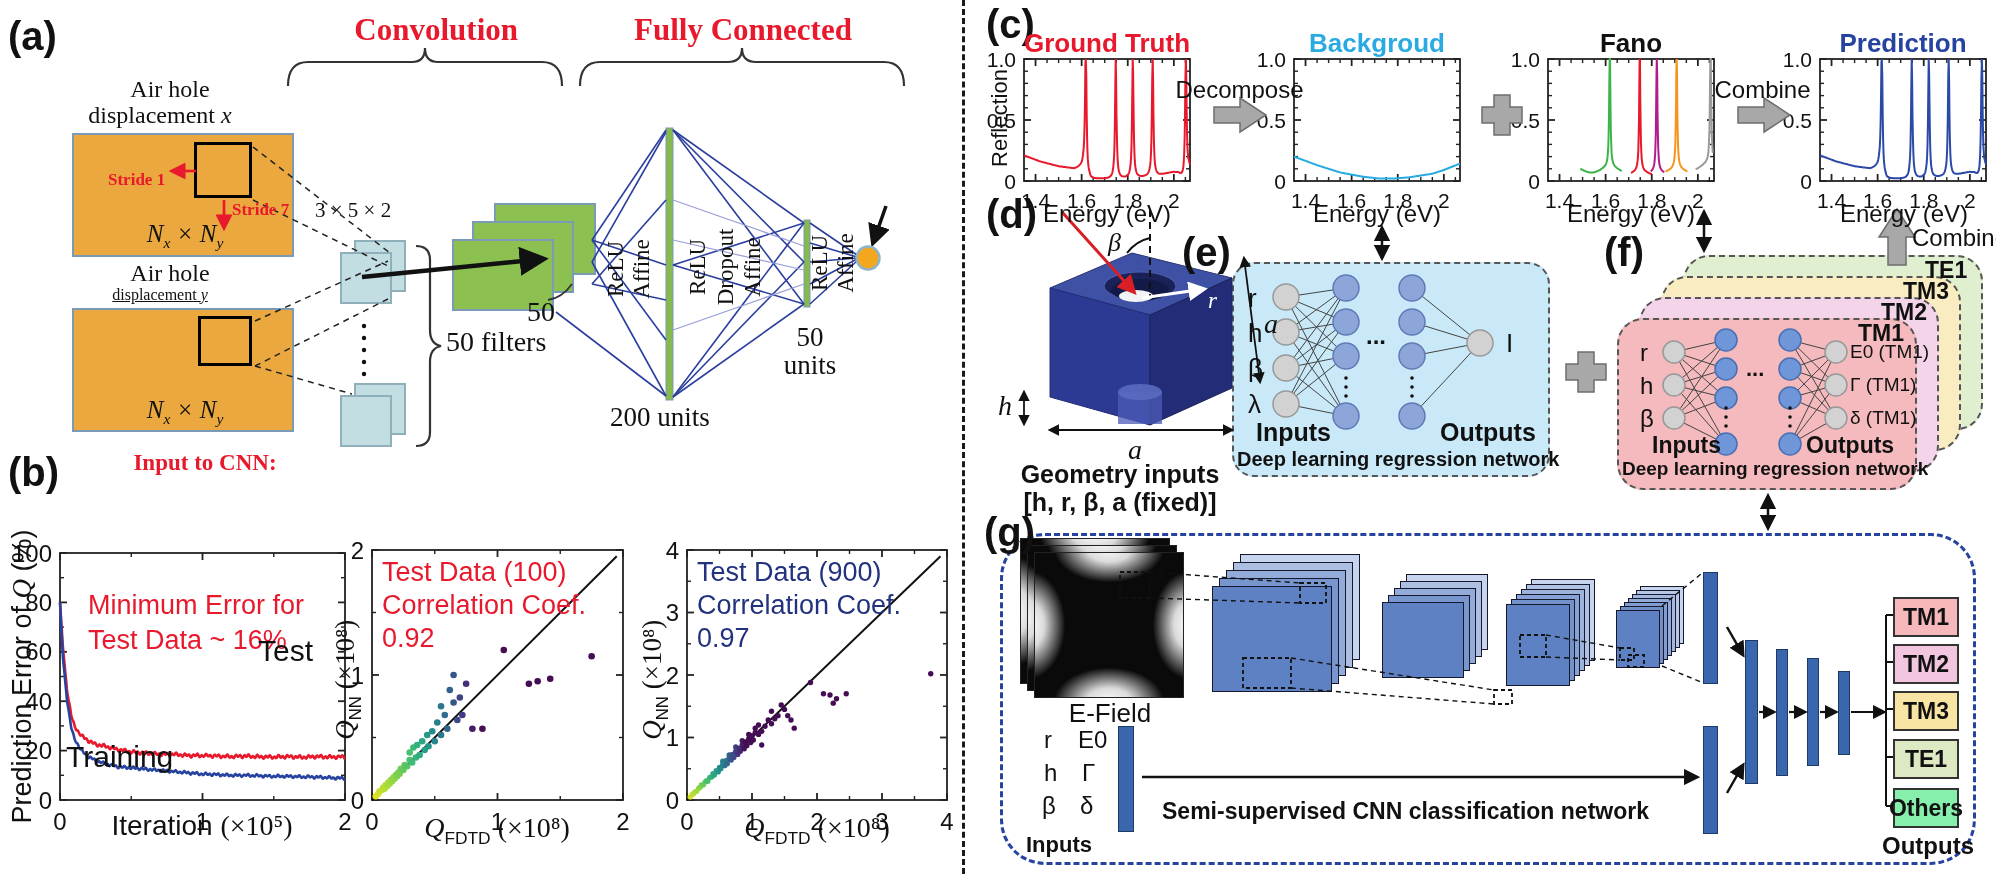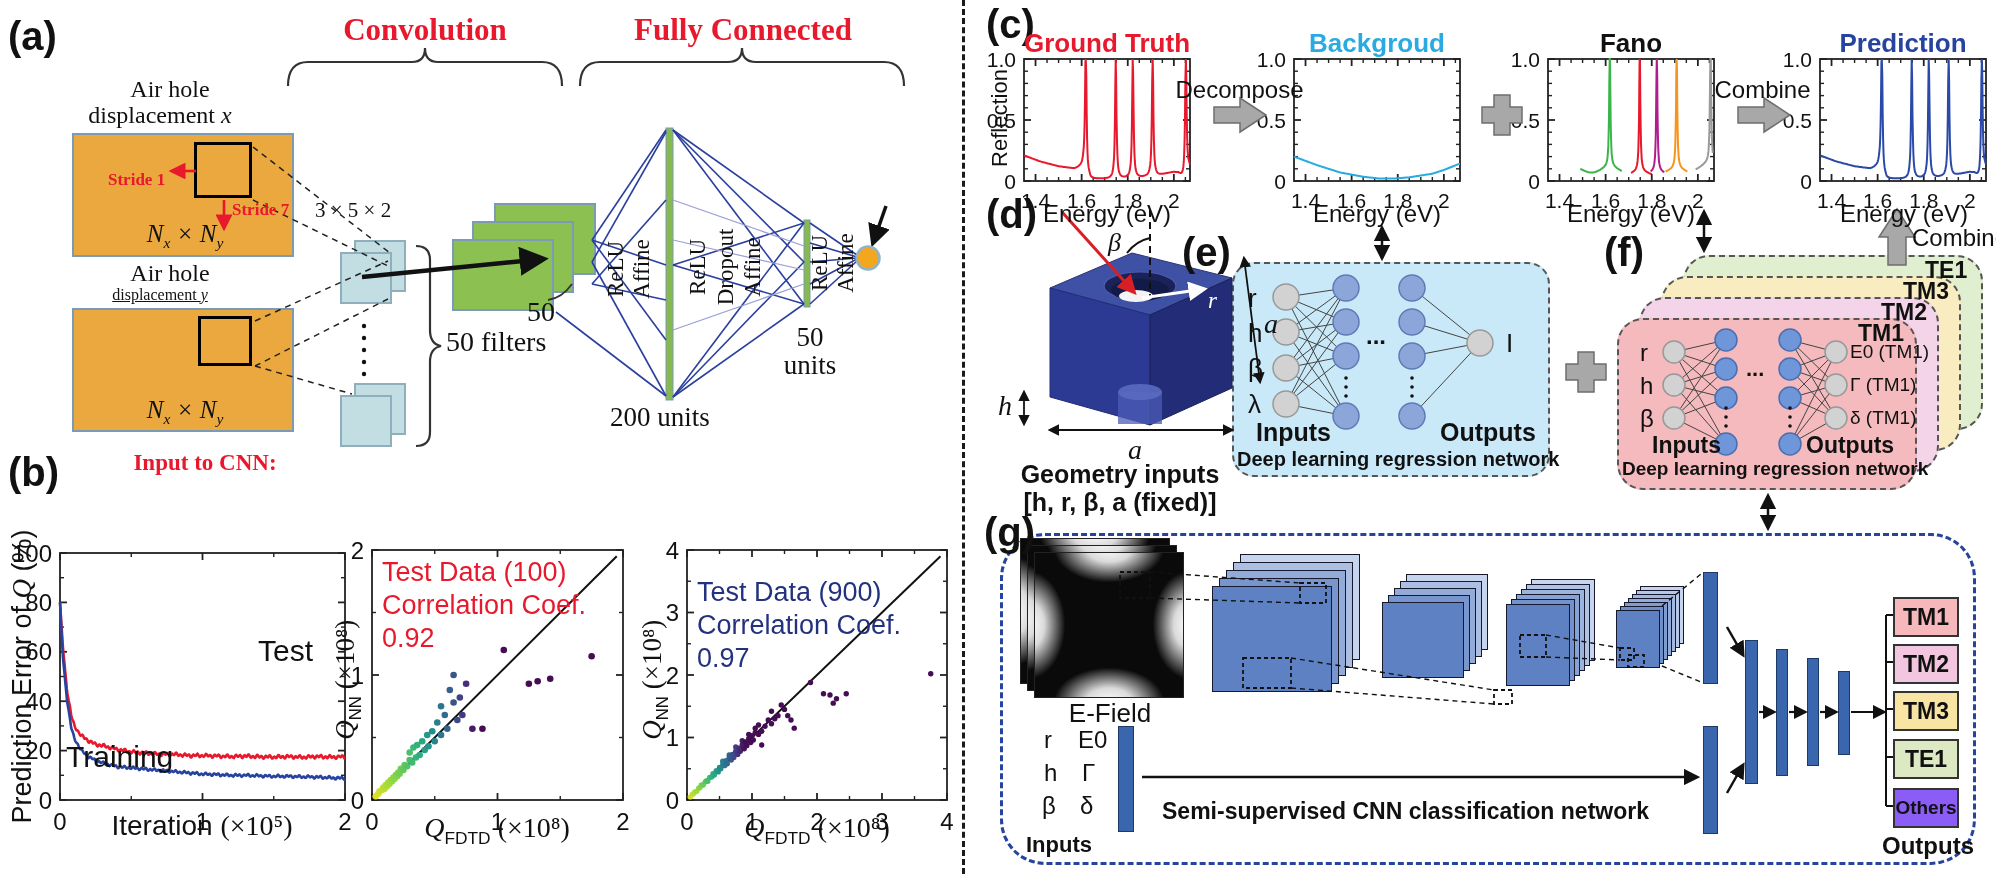--- a/index.html
+++ b/index.html
@@ -28,21 +28,21 @@
   .fbox{position:absolute;z-index:1;border:2px dashed #555;border-radius:26px;box-sizing:border-box;}
   .stacklayer{position:absolute;z-index:2;border:1.3px solid #18182c;box-sizing:border-box;}
   .bar{position:absolute;z-index:2;background:#3a66ad;border:1px solid #1d3a66;box-sizing:border-box;}
 </style>
 </head>
 <body>
 
 <div id="fig">
 
   <div class="txt panel-label" style="left:8px;top:14px;">(a)</div>
-  <div class="txt serif b red ctr" style="left:320px;top:12px;width:210px;font-size:31px;">Convolution</div>
+  <div class="txt serif b red ctr" style="left:308px;top:12px;width:210px;font-size:31px;text-align:right;">Convolution</div>
   <div class="txt serif b red ctr" style="left:613px;top:12px;width:260px;font-size:31px;">Fully Connected</div>
 
   <div class="txt serif ctr" style="left:55px;top:76px;width:230px;font-size:24px;">Air hole</div>
   <div class="txt serif ctr" style="left:40px;top:102px;width:240px;font-size:24px;"><span>displacement </span><span class="it">x</span></div>
 
   <div class="shape" style="left:72px;top:133px;width:222px;height:124px;background:#eaa83e;border:2px solid #7a9ab5;"></div>
   <div class="shape" style="left:194px;top:142px;width:58px;height:56px;border:3px solid #000;z-index:3;"></div>
   <div class="txt serif b red" style="left:108px;top:170px;font-size:17px;z-index:5;">Stride 1</div>
   <div class="txt serif b red" style="left:232px;top:200px;font-size:17px;z-index:5;">Stride 7</div>
   <div class="txt serif it ctr" style="left:105px;top:220px;width:160px;font-size:25px;z-index:5;"><span>N</span><sub class="sm">x</sub><span> × </span><span>N</span><sub class="sm">y</sub></div>
@@ -136,30 +136,31 @@
       <line x1="673" y1="240" x2="804" y2="270" stroke="#9a9fd8" stroke-width="1.2"></line>
       <path d="M548,300 Q562,298 572,284" fill="none" stroke="#333" stroke-width="1.8"></path>
       <line x1="886" y1="206" x2="873" y2="243" stroke="#111" stroke-width="3.5" marker-end="url(#ma-blk)"></line>
       <circle cx="868" cy="258" r="11.5" fill="#f2a71f" stroke="#8fb3c9" stroke-width="2.5"></circle>
     </svg>
 
   <div class="txt panel-label" style="left:8px;top:450px;">(b)</div>
 
   <div class="txt ctr rot" style="left:-148px;top:661px;width:340px;font-size:27px;"><span>Prediction Error of </span><span class="it serif">Q</span><span> (%)</span></div>
   <div class="txt ctr" style="left:102px;top:810px;width:200px;font-size:28px;"><span>Iteration </span><span class="serif">(×10⁵)</span></div>
+  <div class="txt red" style="left:88px;top:588px;font-size:27px;line-height:35px;"><span>Minimum Error for</span><br><span>Test Data ~ 16%</span></div>
   <div class="txt" style="left:258px;top:634px;font-size:30px;">Test</div>
   <div class="txt" style="left:66px;top:740px;font-size:30px;">Training</div>
 
   <div class="txt ctr rot" style="left:238px;top:662px;width:220px;font-size:27px;"><span class="it serif">Q</span><sub class="sm">NN</sub><span class="serif"> (×10⁸)</span></div>
   <div class="txt ctr" style="left:397px;top:812px;width:200px;font-size:28px;"><span class="it serif">Q</span><sub class="sm">FDTD</sub><span class="serif"> (×10⁸)</span></div>
   <div class="txt red" style="left:382px;top:556px;font-size:27px;line-height:33px;"><span>Test Data (100)</span><br><span>Correlation Coef.</span><br><span>0.92</span></div>
 
   <div class="txt ctr rot" style="left:545px;top:662px;width:220px;font-size:27px;"><span class="it serif">Q</span><sub class="sm">NN</sub><span class="serif"> (×10⁸)</span></div>
   <div class="txt ctr" style="left:717px;top:812px;width:200px;font-size:28px;"><span class="it serif">Q</span><sub class="sm">FDTD</sub><span class="serif"> (×10⁸)</span></div>
-  <div class="txt" style="left:697px;top:556px;font-size:27px;line-height:33px;color:#23327e;margin-top:20px;"><span>Test Data (900)</span><br><span>Correlation Coef.</span><br><span>0.97</span></div>
+  <div class="txt" style="left:697px;top:556px;font-size:27px;line-height:33px;color:#23327e;"><span>Test Data (900)</span><br><span>Correlation Coef.</span><br><span>0.97</span></div>
 
   <svg id="svg-b" class="layer" style="left:0;top:520px;" width="990" height="354" viewBox="0 520 990 354">
       <rect x="60" y="553" width="285" height="247" fill="none" stroke="#222" stroke-width="1.8"></rect>
       <line x1="60" y1="800" x2="60" y2="793" stroke="#222" stroke-width="1.8"></line>
       <line x1="60" y1="553" x2="60" y2="560" stroke="#222" stroke-width="1.8"></line>
       <text x="60" y="830" text-anchor="middle" font-size="24" font-family="Liberation Sans, sans-serif" fill="#111">0</text>
       <line x1="202.5" y1="800" x2="202.5" y2="793" stroke="#222" stroke-width="1.8"></line>
       <line x1="202.5" y1="553" x2="202.5" y2="560" stroke="#222" stroke-width="1.8"></line>
       <text x="202.5" y="830" text-anchor="middle" font-size="24" font-family="Liberation Sans, sans-serif" fill="#111">1</text>
       <line x1="345" y1="800" x2="345" y2="793" stroke="#222" stroke-width="1.8"></line>
@@ -841,21 +842,21 @@
   <div class="bar" style="left:1703px;top:726px;width:15px;height:108px;"></div>
   <div class="bar" style="left:1745px;top:640px;width:13px;height:144px;"></div>
   <div class="bar" style="left:1776px;top:649px;width:12px;height:127px;"></div>
   <div class="bar" style="left:1807px;top:658px;width:12px;height:108px;"></div>
   <div class="bar" style="left:1838px;top:671px;width:12px;height:84px;"></div>
 
   <div class="outbox" style="left: 1893px; top: 597px; background: rgb(246, 184, 187);">TM1</div>
   <div class="outbox" style="left: 1893px; top: 644px; background: rgb(243, 198, 223);">TM2</div>
   <div class="outbox" style="left: 1893px; top: 691px; background: rgb(248, 229, 163);">TM3</div>
   <div class="outbox" style="left: 1893px; top: 739px; background: rgb(220, 233, 194);">TE1</div>
-  <div class="outbox" style="left: 1893px; top: 788px; font-size: 19px; background: #8b5cf6;">Others</div>
+  <div class="outbox" style="left: 1893px; top: 788px; font-size: 23px; background: #86efac;">Others</div>
   <div class="txt b" style="left:1882px;top:832px;font-size:24px;">Outputs</div>
 
   <div id="g-stacks">
       <div class="stacklayer" style="left: 1240px; top: 554px; width: 120px; height: 106px; background: rgb(198, 212, 238);"></div>
       <div class="stacklayer" style="left: 1233px; top: 562px; width: 120px; height: 106px; background: rgb(172, 191, 227);"></div>
       <div class="stacklayer" style="left: 1226px; top: 570px; width: 120px; height: 106px; background: rgb(146, 171, 216);"></div>
       <div class="stacklayer" style="left: 1219px; top: 578px; width: 120px; height: 106px; background: rgb(119, 150, 205);"></div>
       <div class="stacklayer" style="left: 1212px; top: 586px; width: 120px; height: 106px; background: rgb(93, 129, 194);"></div>
       <div class="stacklayer" style="left: 1406px; top: 574px; width: 82px; height: 76px; background: rgb(198, 212, 238);"></div>
       <div class="stacklayer" style="left: 1400px; top: 581px; width: 82px; height: 76px; background: rgb(172, 191, 227);"></div>

